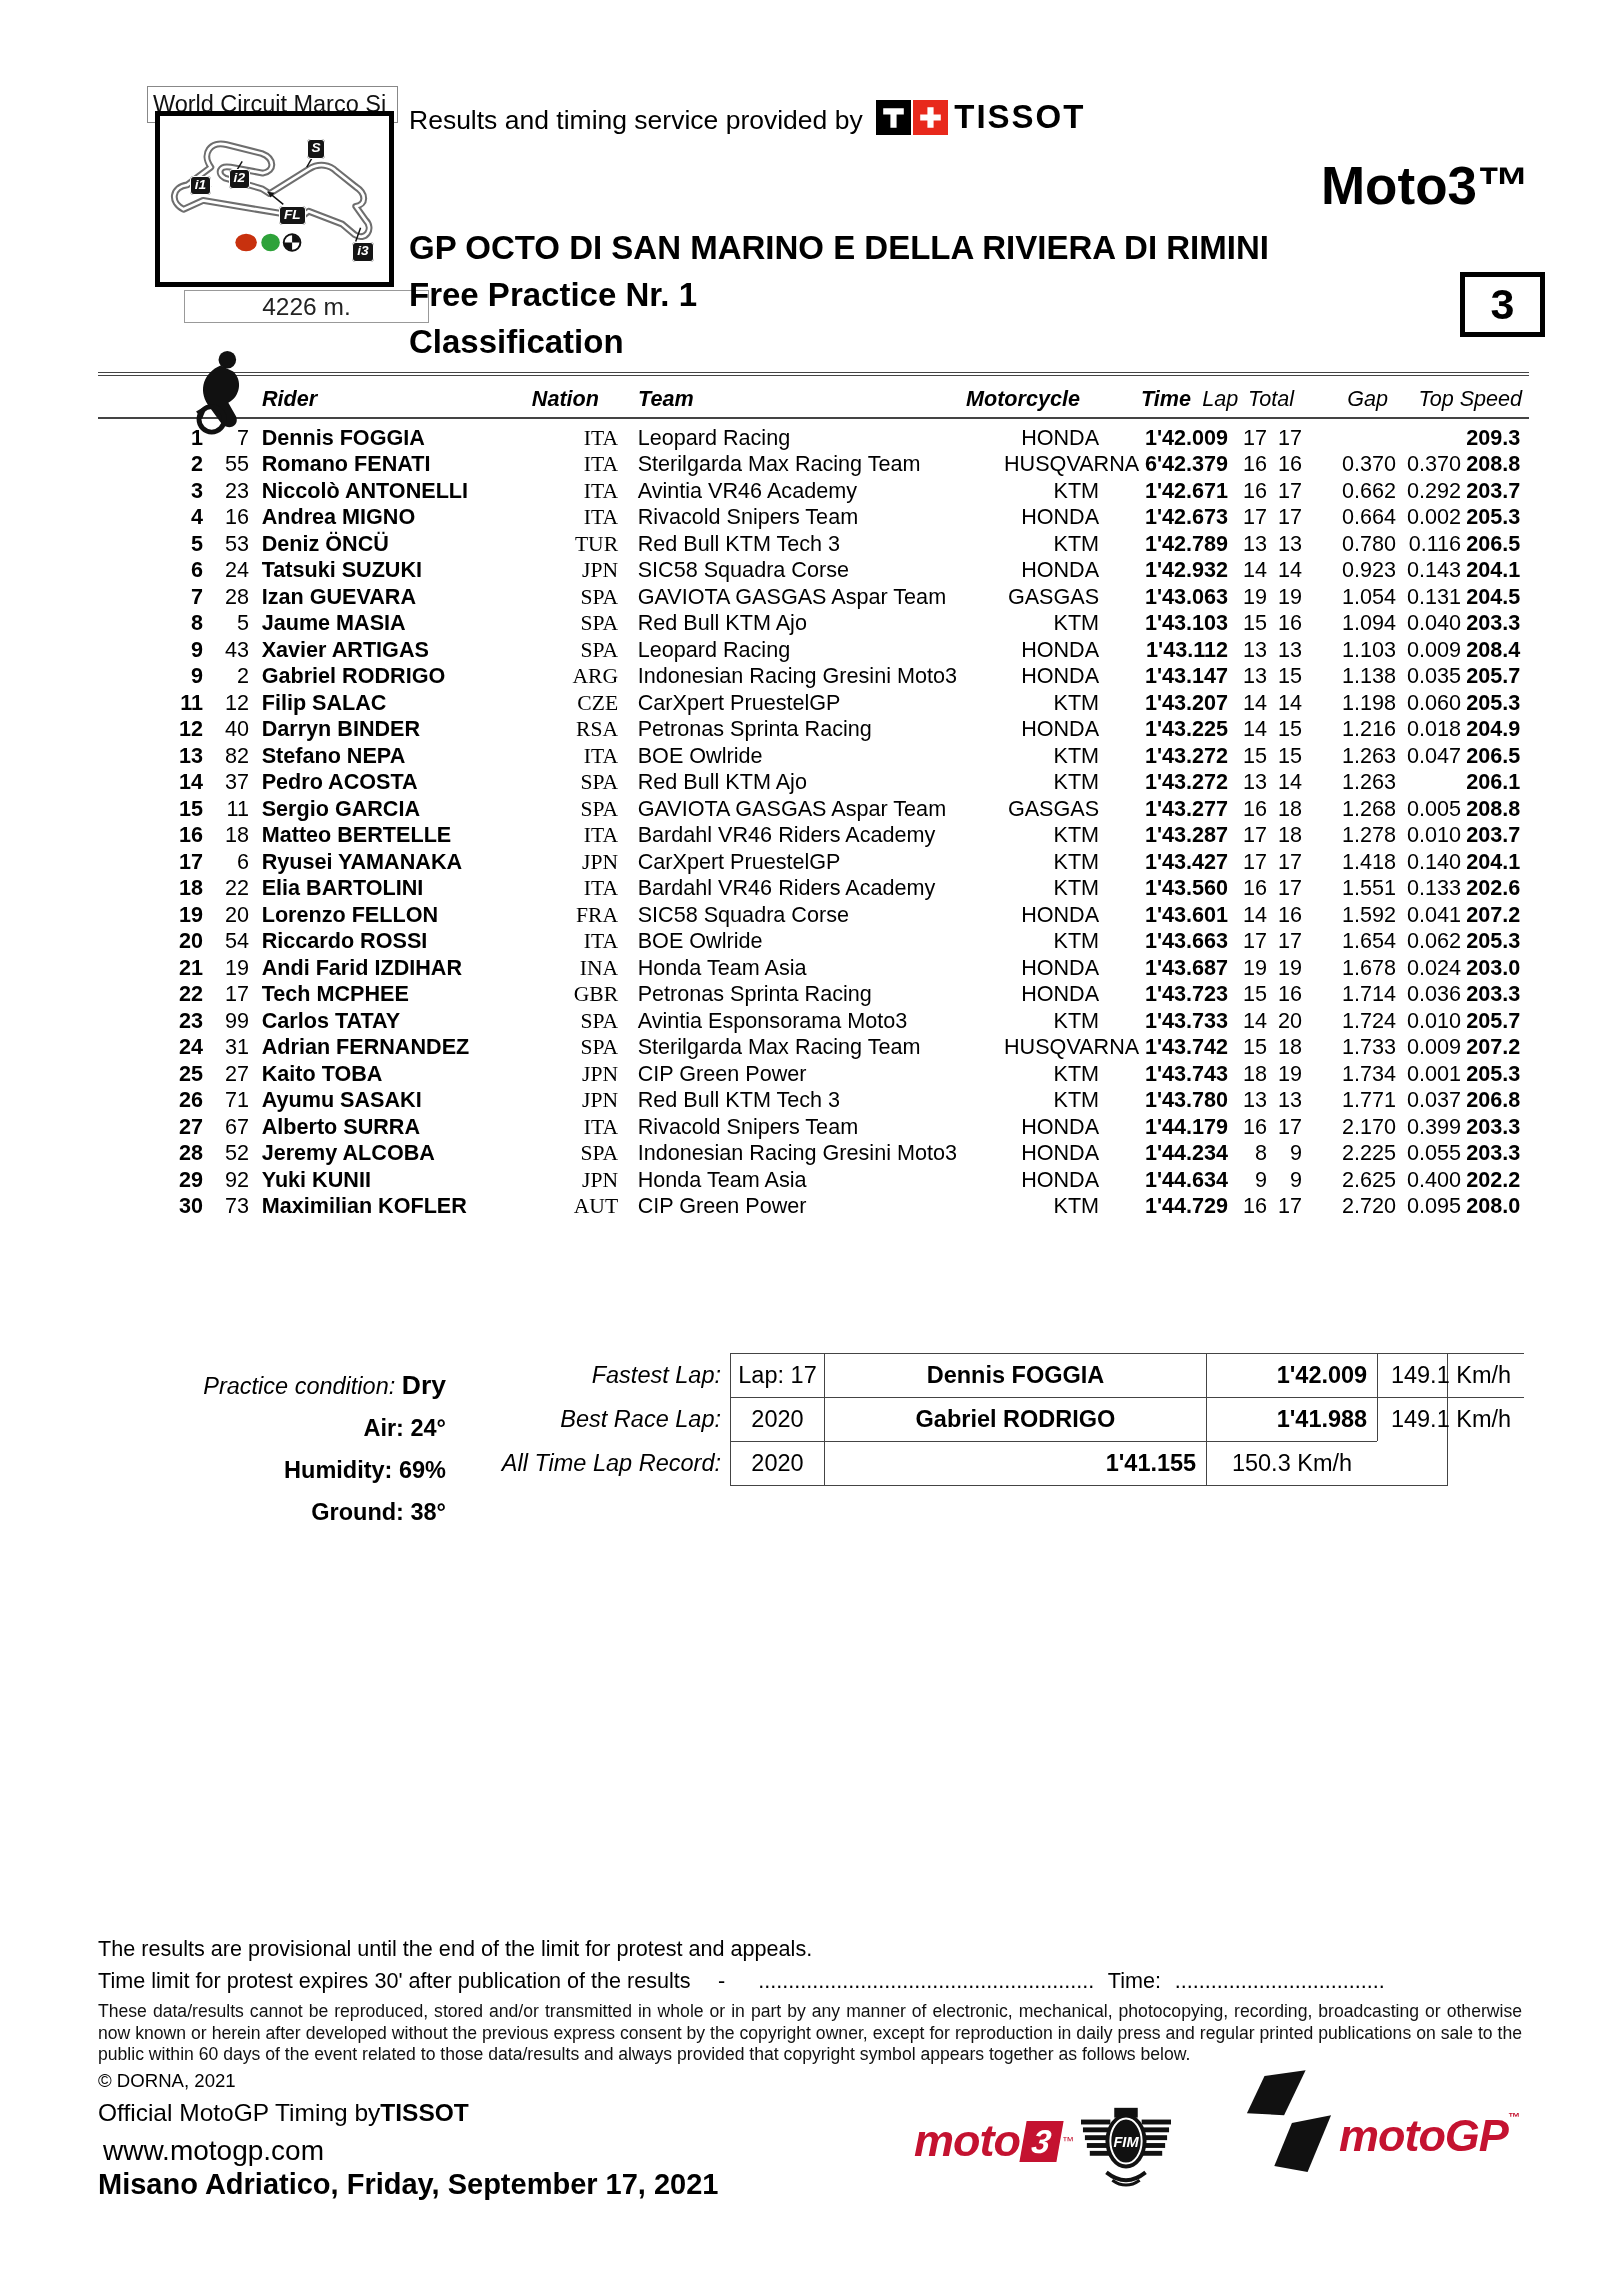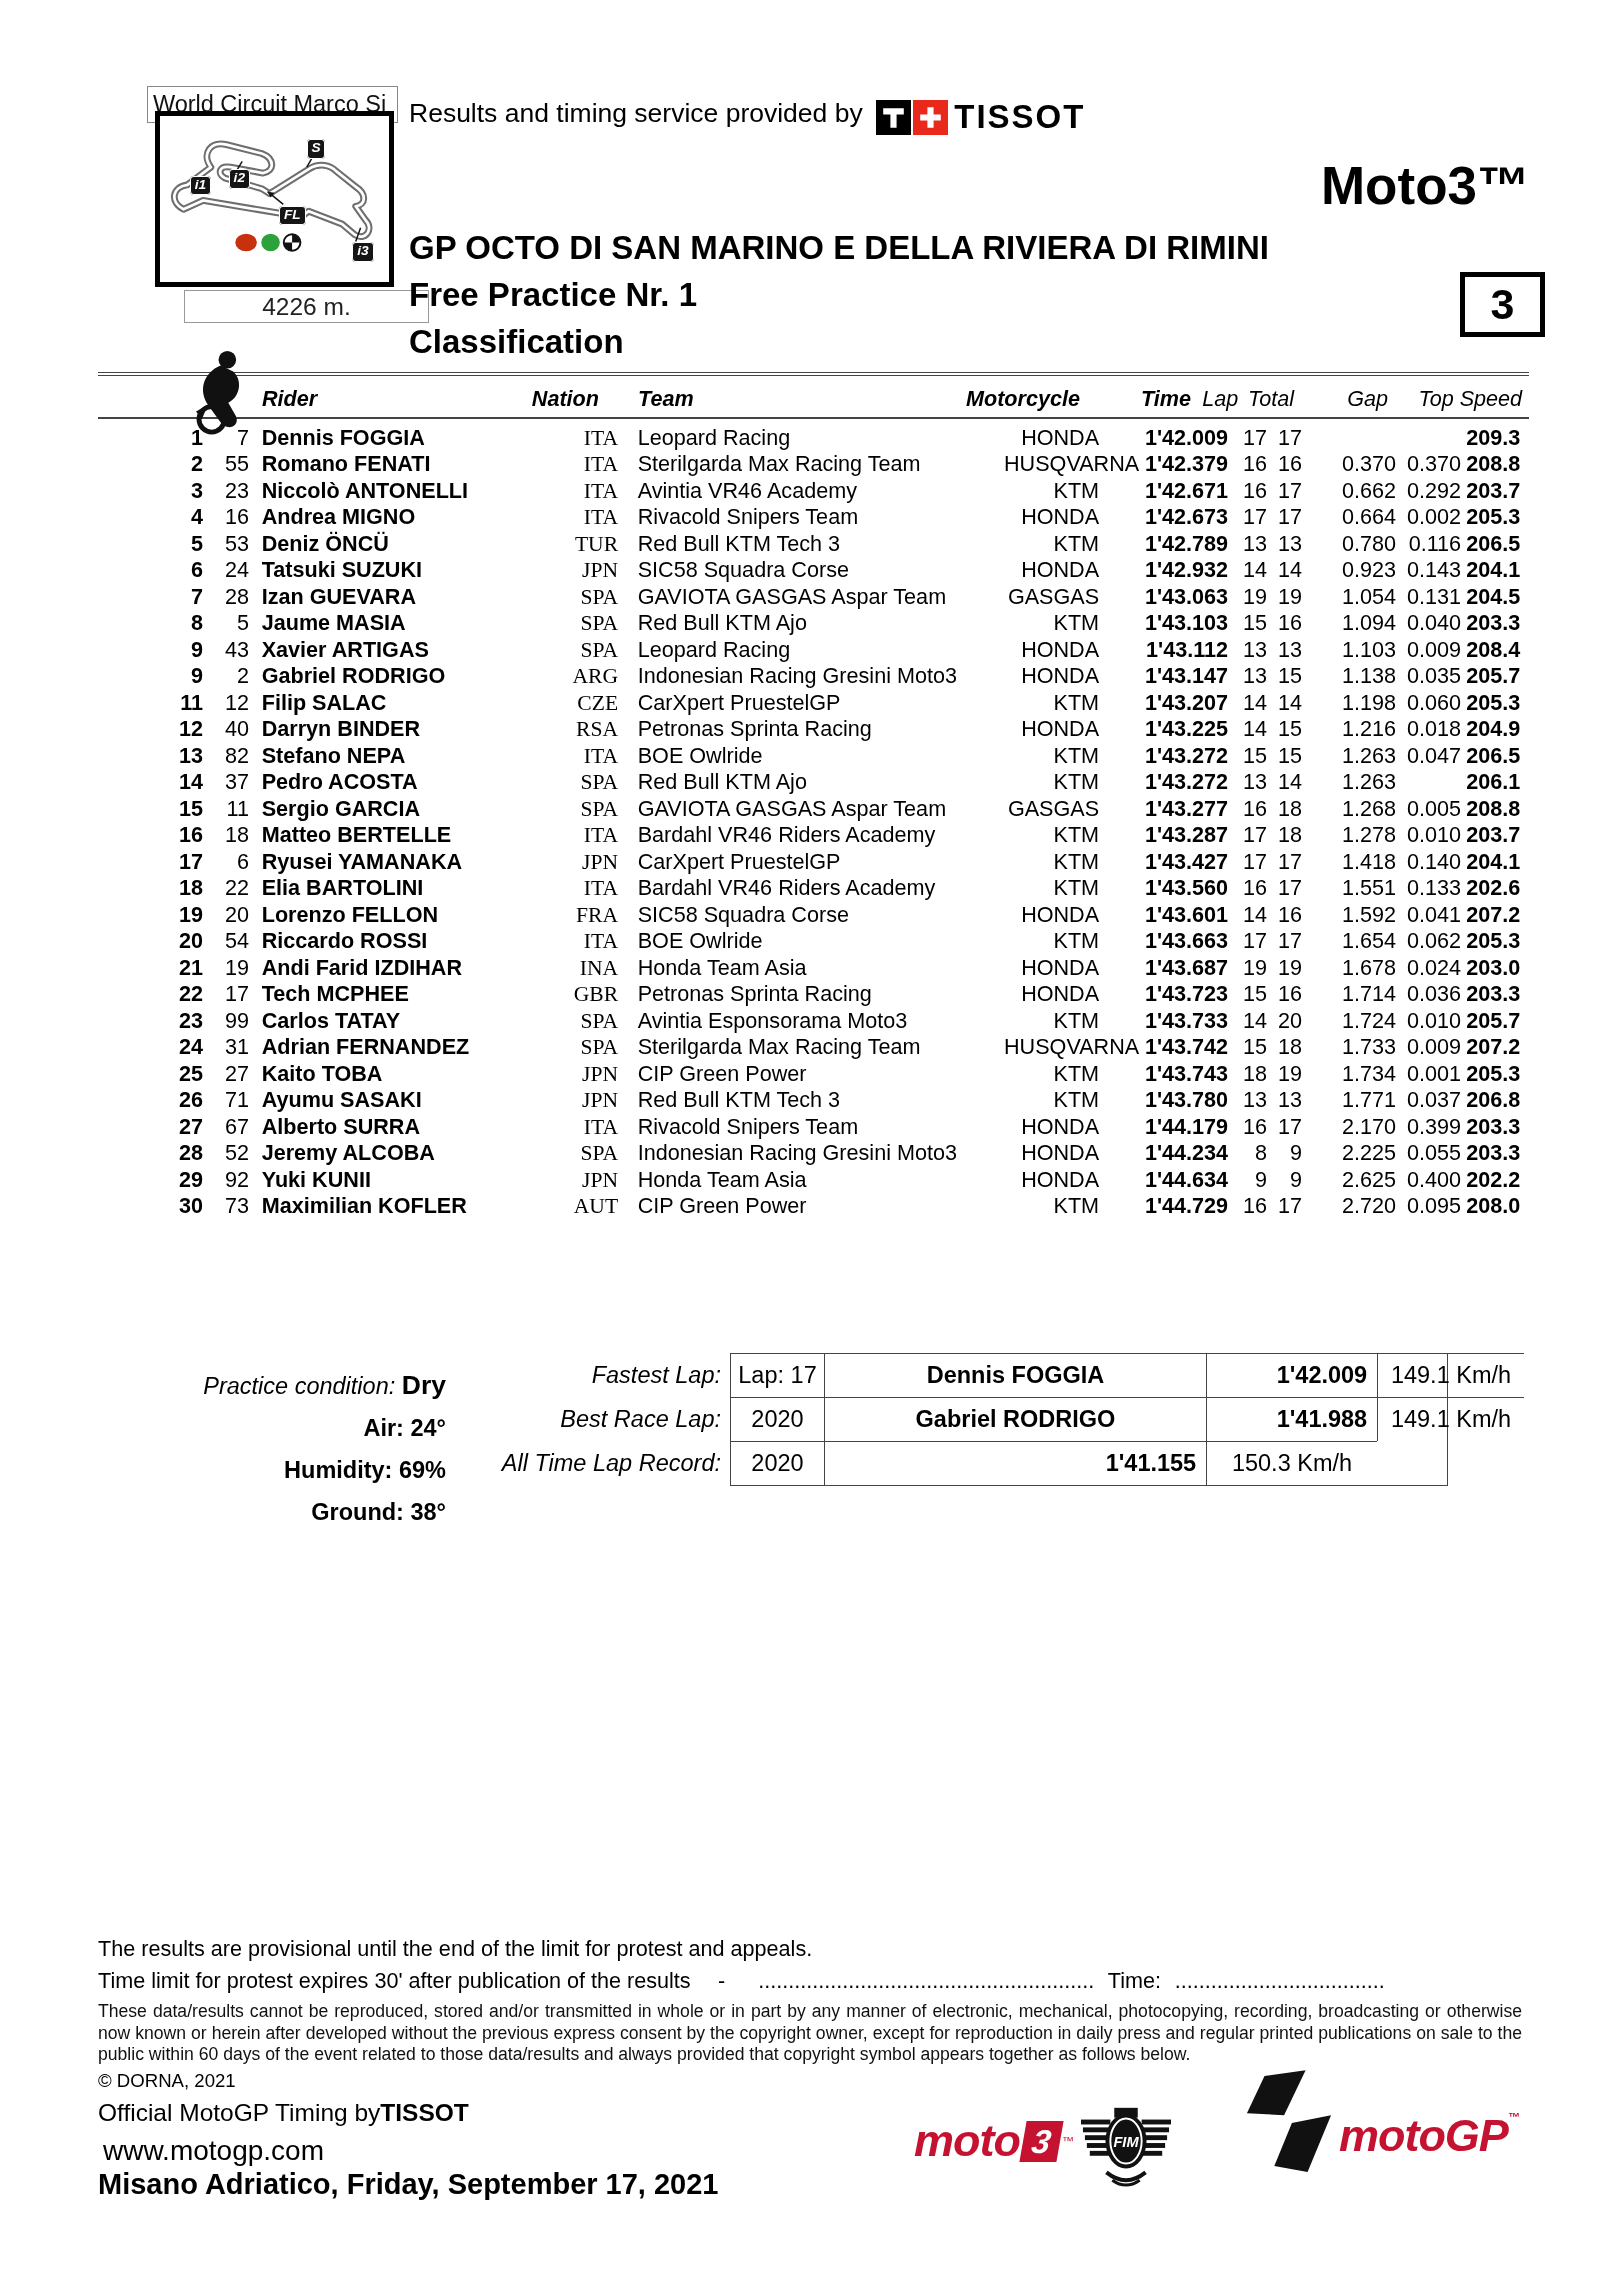--- a/index.html
+++ b/index.html
@@ -14,21 +14,21 @@
       border:1px solid #888; font-size:23.5px; line-height:35px; padding-left:4.9px;
       white-space:nowrap; overflow:hidden; color:#111; }
   .track-box { position:absolute; left:155px; top:111px; width:239px; height:176px;
       border:5.9px solid #000; background:#fff; }
   .track-box svg { position:absolute; left:0; top:0; }
   .track-mark { position:absolute; background:#151515; color:#fff; font-weight:bold; font-style:italic;
       font-size:13.7px; line-height:16.7px; padding:1px 4.9px 2px 4.9px; border-radius:3.9px; box-shadow:0 0 0 1px #fff inset; }
   .length-box { position:absolute; left:149px; top:290px; width:245px; height:33px;
       border:1px solid #999; font-size:24.5px; line-height:31px; text-align:center; color:#222;margin-left:35px; }
 
-  .provided-line { position:absolute; left:409px; top:98px; display:flex; align-items:flex-start; gap:13.7px;
+  .provided-line { position:absolute; left:409px; top:98px; display:flex; align-items:flex-end; gap:13.7px;
       font-size:26.5px; }
   .tissot-logo { display:flex; align-items:center; gap:0; }
   .tissot-sq { width:35px; height:35px; display:block; }
   .tissot-word { font-size:33px; font-weight:bold; letter-spacing:2px; margin-left:5.9px; }
 
   .class-title { position:absolute; right:90px; top:155px; font-size:53px; font-weight:bold; }
   .gp-title { position:absolute; left:409px; top:229px; font-size:33px; font-weight:bold; white-space:nowrap; }
   .session-title { position:absolute; left:409px; top:276px; font-size:33px; font-weight:bold; }
   .doc-title { position:absolute; left:409px; top:323px; font-size:33px; font-weight:bold; }
   .page-box { position:absolute; left:1460px; top:272px; width:85px; height:65px; border:5.9px solid #000;
@@ -190,21 +190,21 @@
       <div class="td c-int"></div>
       <div class="td c-speed">209.3</div>
     </div>
         <div class="tr">
       <div class="td c-pos">2</div>
       <div class="td c-num">55</div>
       <div class="td c-name">Romano FENATI</div>
       <div class="td c-nation">ITA</div>
       <div class="td c-team">Sterilgarda Max Racing Team</div>
       <div class="td c-moto">HUSQVARNA</div>
-      <div class="td c-time">1'42.379</div>
+      <div class="td c-time">6'42.379</div>
       <div class="td c-lap">16</div>
       <div class="td c-total">16</div>
       <div class="td c-gap">0.370</div>
       <div class="td c-int">0.370</div>
       <div class="td c-speed">208.8</div>
     </div>
         <div class="tr">
       <div class="td c-pos">3</div>
       <div class="td c-num">23</div>
       <div class="td c-name">Niccolò ANTONELLI</div>

